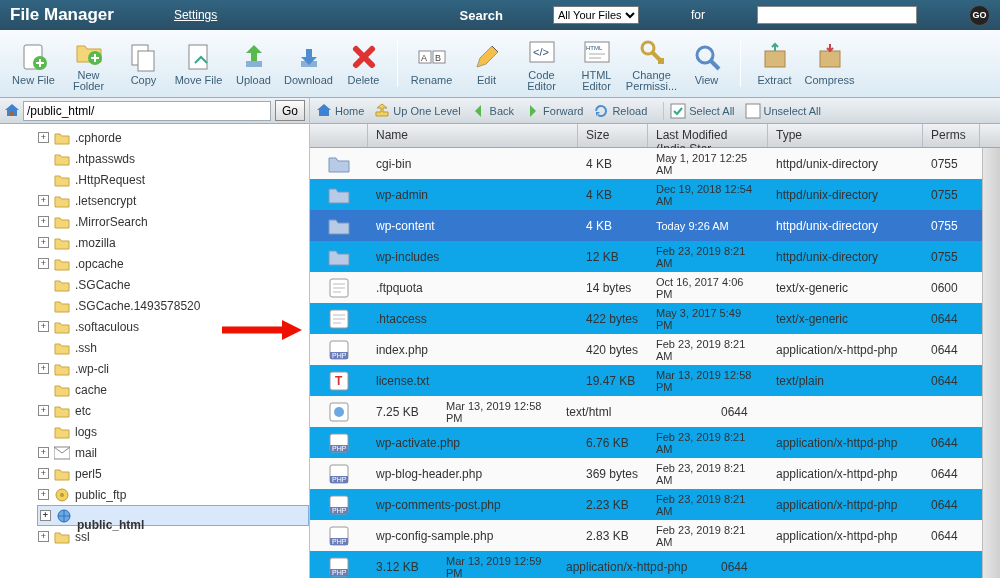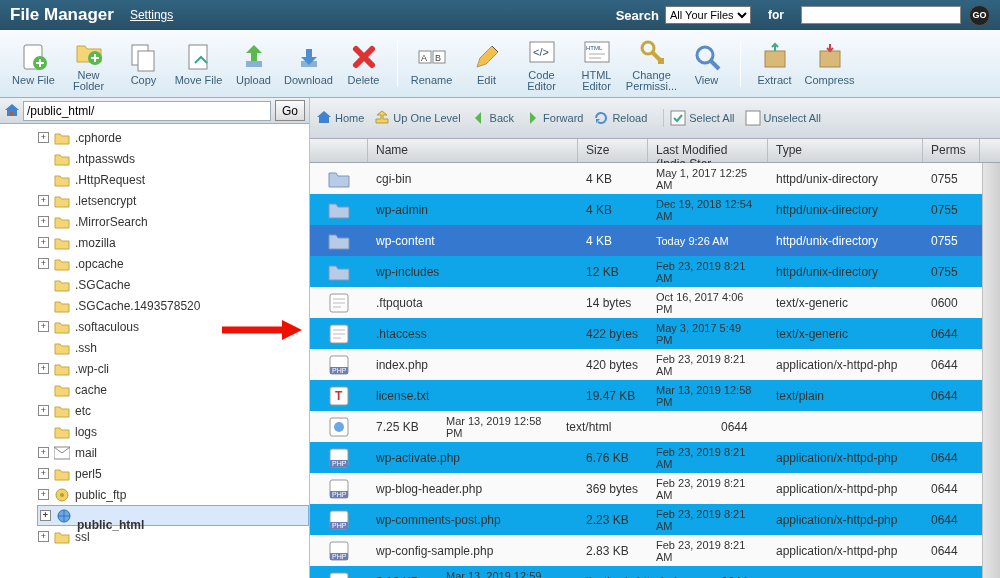--- a/index.html
+++ b/index.html
@@ -1,25 +1,25 @@
 <!DOCTYPE html>
 <html><head>
 <meta charset="utf-8">
 <style>
 * { margin:0; padding:0; box-sizing:border-box; }
 body { font-family: Verdana, Arial, sans-serif; font-size:12px; background:#fff; color:#333; width:1000px; height:578px; overflow:hidden; }
 
 
-.hdr { background:linear-gradient(#316481,#294f66); height:30px; display:flex; align-items:center; padding:0 10px; color:#fff; }
+.hdr { background:linear-gradient(#316481,#294f66); height:30px; display:flex; align-items:center; padding:0 10px; color:#fff;gap:44px; }
 .hdr .title { font-size:17px; font-weight:bold; margin-right:16px; }
 .hdr .settings { font-size:12px; text-decoration:underline; cursor:pointer; }
 .hdr .spacer { flex:1; }
 .hdr .srch-lbl { font-size:13px; font-weight:bold; margin-right:6px; }
 .hdr select { height:18px; font-size:11px; border:1px solid #777; background:#fff; color:#000; }
-.hdr .for-lbl { margin:0 17px; font-weight:bold; }
+.hdr .for-lbl { margin:0 8px; font-weight:normal; }
 .hdr input[type=text] { height:18px; width:160px; border:1px solid #888; }
 .hdr .go { width:21px; height:21px; border-radius:50%; background:#222; color:#fff; font-size:9px; font-weight:bold; margin-left:8px; display:flex; align-items:center; justify-content:center; border:1px solid #555; cursor:pointer; }
 
 
 .toolbar { height:68px; background:linear-gradient(#f8fbfe,#dbeaf4); border-bottom:1px solid #8fb2c8; display:flex; align-items:center; padding:4px 6px; }
 .tbtn { width:55px; text-align:center; font-size:11px; color:#3b5f77; cursor:pointer; }
 .tbtn .ic { width:32px; height:32px; margin:0 auto 2px; display:flex; align-items:center; justify-content:center; }
 .tbtn .lbl { white-space:pre-line; line-height:11px; }
 .tsep { width:1px; height:46px; background:#b5c9d6; margin:0 6px; border-left:1px solid #fff; }
 
@@ -35,21 +35,21 @@
 .tree { flex:1; overflow:auto; padding:3px 0 3px 4px; }
 .trow { display:flex; align-items:center; height:21px; font-size:12px; color:#333; margin-left:16px; cursor:pointer; }
 .trow.indent { margin-left:34px; }
 .trow .exp { width:11px; height:11px; border:1px solid #888; font-size:9px; line-height:9px; text-align:center; color:#444; margin-right:5px; background:#fff; }
 .trow .exp.none { border:none; background:none; }
 .trow .fld { width:16px; height:14px; margin-right:5px; }
 .trow.sel { background:#d9e8fb; border:1px solid #84acdd; border-radius:0; padding:0 2px; margin-left:33px; font-weight:bold; }
 .trow.sel .name { font-weight:bold;margin-top:18px; }
 
 .right { flex:1; display:flex; flex-direction:column; }
-.nav { height:41px; background:linear-gradient(#eef2f5,#d3dadf); border-bottom:1px solid #aab; display:flex; align-items:center; padding:0 6px; }
+.nav { height:26px; background:linear-gradient(#eef2f5,#d3dadf); border-bottom:1px solid #aab; display:flex; align-items:center; padding:0 6px; }
 .nbtn { display:flex; align-items:center; font-size:11px; color:#3b5f77; margin-right:10px; cursor:pointer; }
 .nbtn svg, .nbtn .ic2 { width:16px; height:16px; margin-right:3px; }
 .nsep { width:1px; height:18px; background:#b5c9d6; margin:0 6px; }
 
 .thead { height:24px; display:flex; background:linear-gradient(#f0f2f4,#d2d5d9); border-bottom:1px solid #9da7af; color:#333; font-size:12px; }
 .thead div { border-right:1px solid #b8c0c7; padding:4px 8px; }
 .col-icon{ width:58px; }
 .col-name{ width:210px; }
 .col-size{ width:70px; }
 .col-mod{ width:120px; }

